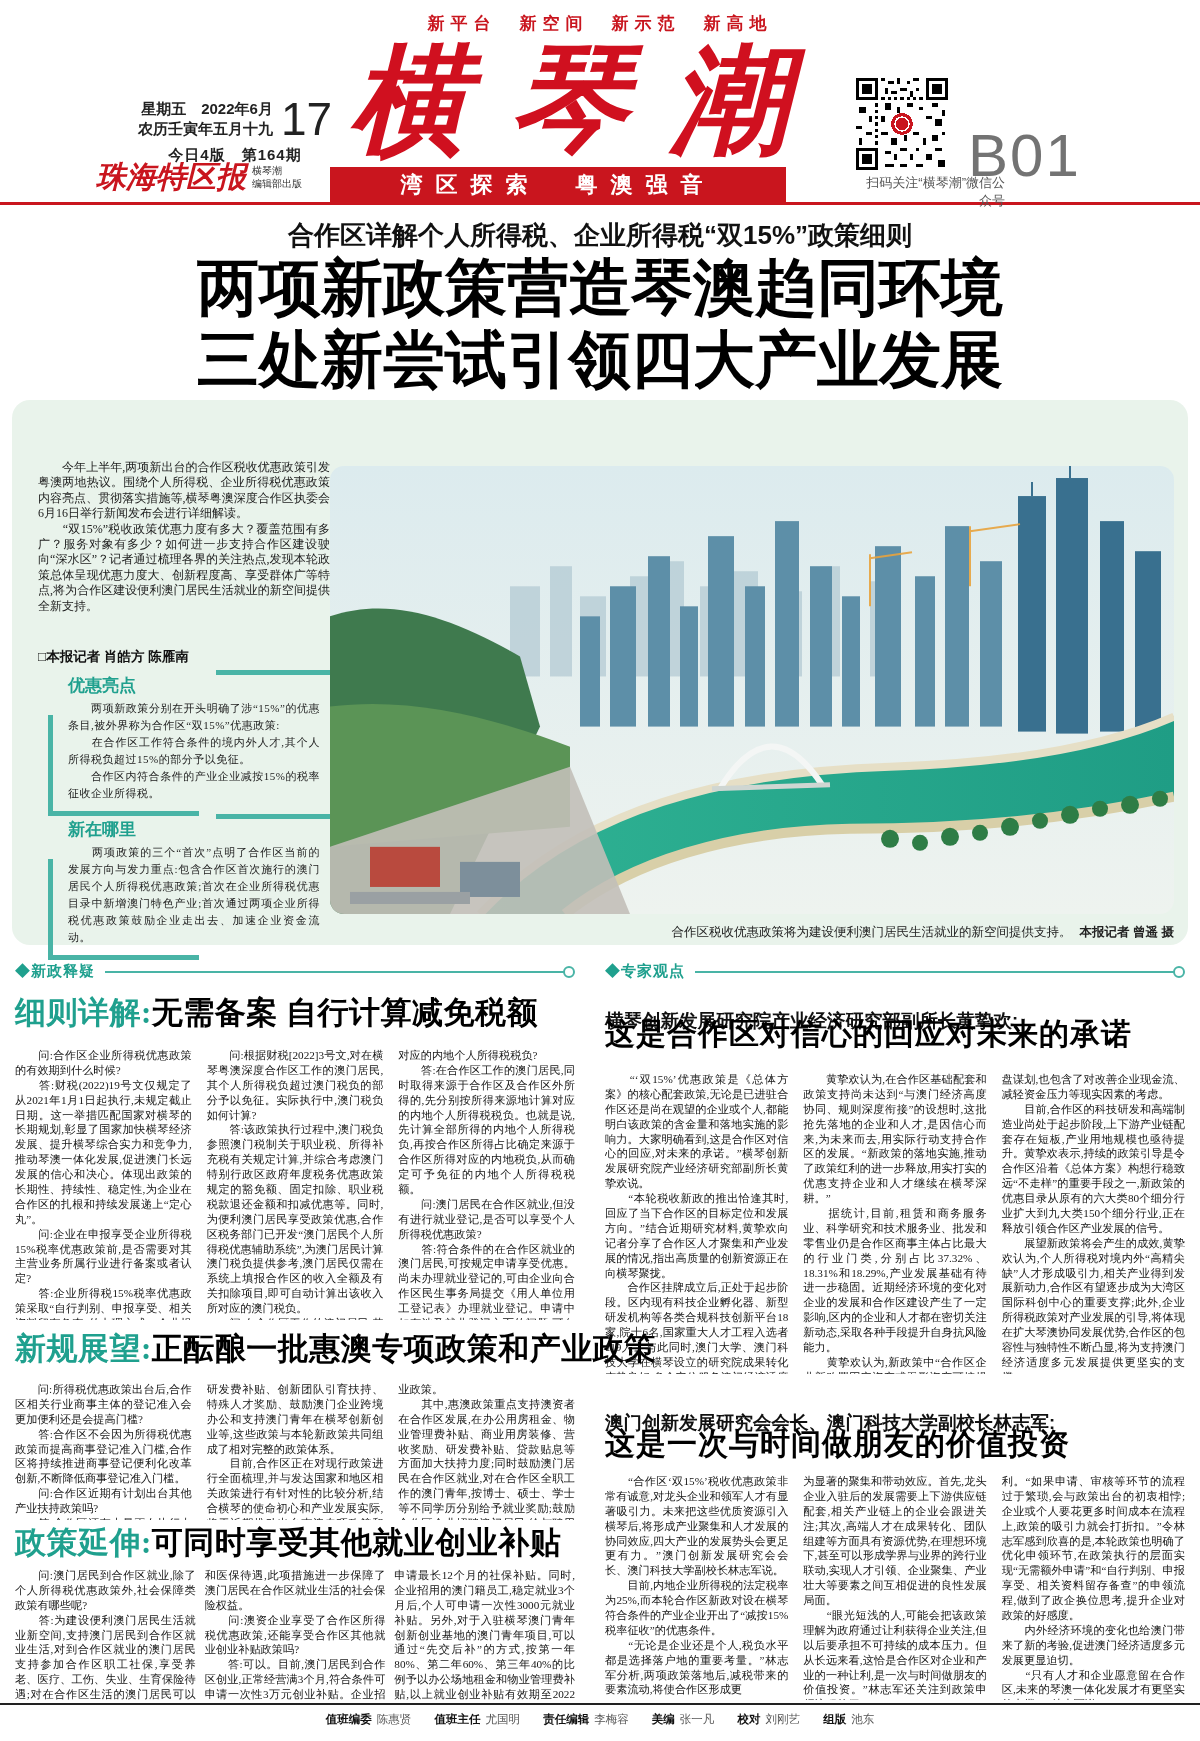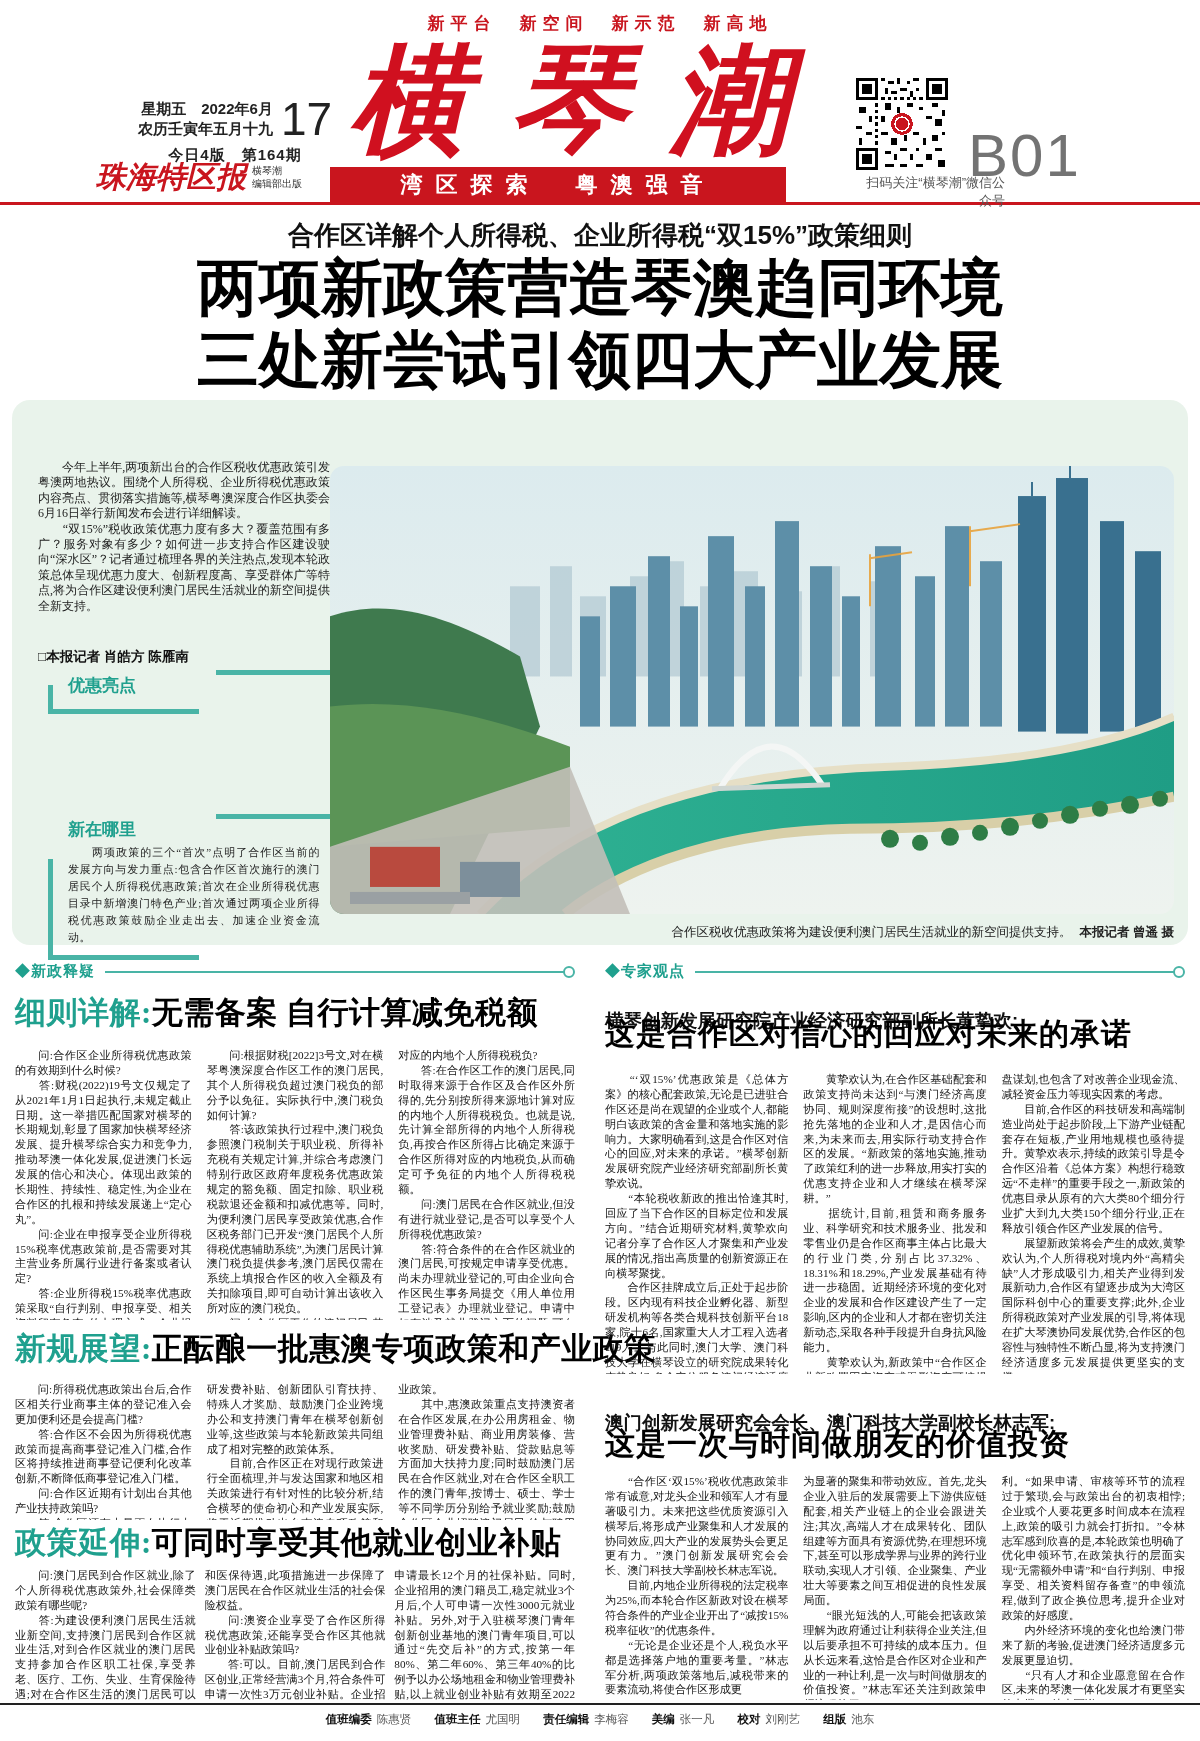--- a/index.html
+++ b/index.html
@@ -184,20 +184,23 @@
 
 <div class="abs panel">
   <div class="intro">　　今年上半年,两项新出台的合作区税收优惠政策引发粤澳两地热议。围绕个人所得税、企业所得税优惠政策内容亮点、贯彻落实措施等,横琴粤澳深度合作区执委会6月16日举行新闻发布会进行详细解读。
 　　“双15%”税收政策优惠力度有多大？覆盖范围有多广？服务对象有多少？如何进一步支持合作区建设驶向“深水区”？记者通过梳理各界的关注热点,发现本轮政策总体呈现优惠力度大、创新程度高、享受群体广等特点,将为合作区建设便利澳门居民生活就业的新空间提供全新支持。</div>
   <div class="byline">□本报记者 肖皓方 陈雁南</div>
 
   <div class="hl-box box1">
     <i class="hl-frame"></i>
       <i class="hl-frame2"></i>
     <div class="hl-title">优惠亮点</div>
+    <div class="hl-body">　　两项新政策分别在开头明确了涉“15%”的优惠条目,被外界称为合作区“双15%”优惠政策:
+　　在合作区工作符合条件的境内外人才,其个人所得税负超过15%的部分予以免征。
+　　合作区内符合条件的产业企业减按15%的税率征收企业所得税。</div>
   </div>
 
   <div class="hl-box box2">
     <i class="hl-frame"></i>
       <i class="hl-frame2"></i>
     <div class="hl-title">新在哪里</div>
     <div class="hl-body">　　两项政策的三个“首次”点明了合作区当前的发展方向与发力重点:包含合作区首次施行的澳门居民个人所得税优惠政策;首次在企业所得税优惠目录中新增澳门特色产业;首次通过两项企业所得税优惠政策鼓励企业走出去、加速企业资金流动。</div>
   </div>
 
   <div class="photo">

